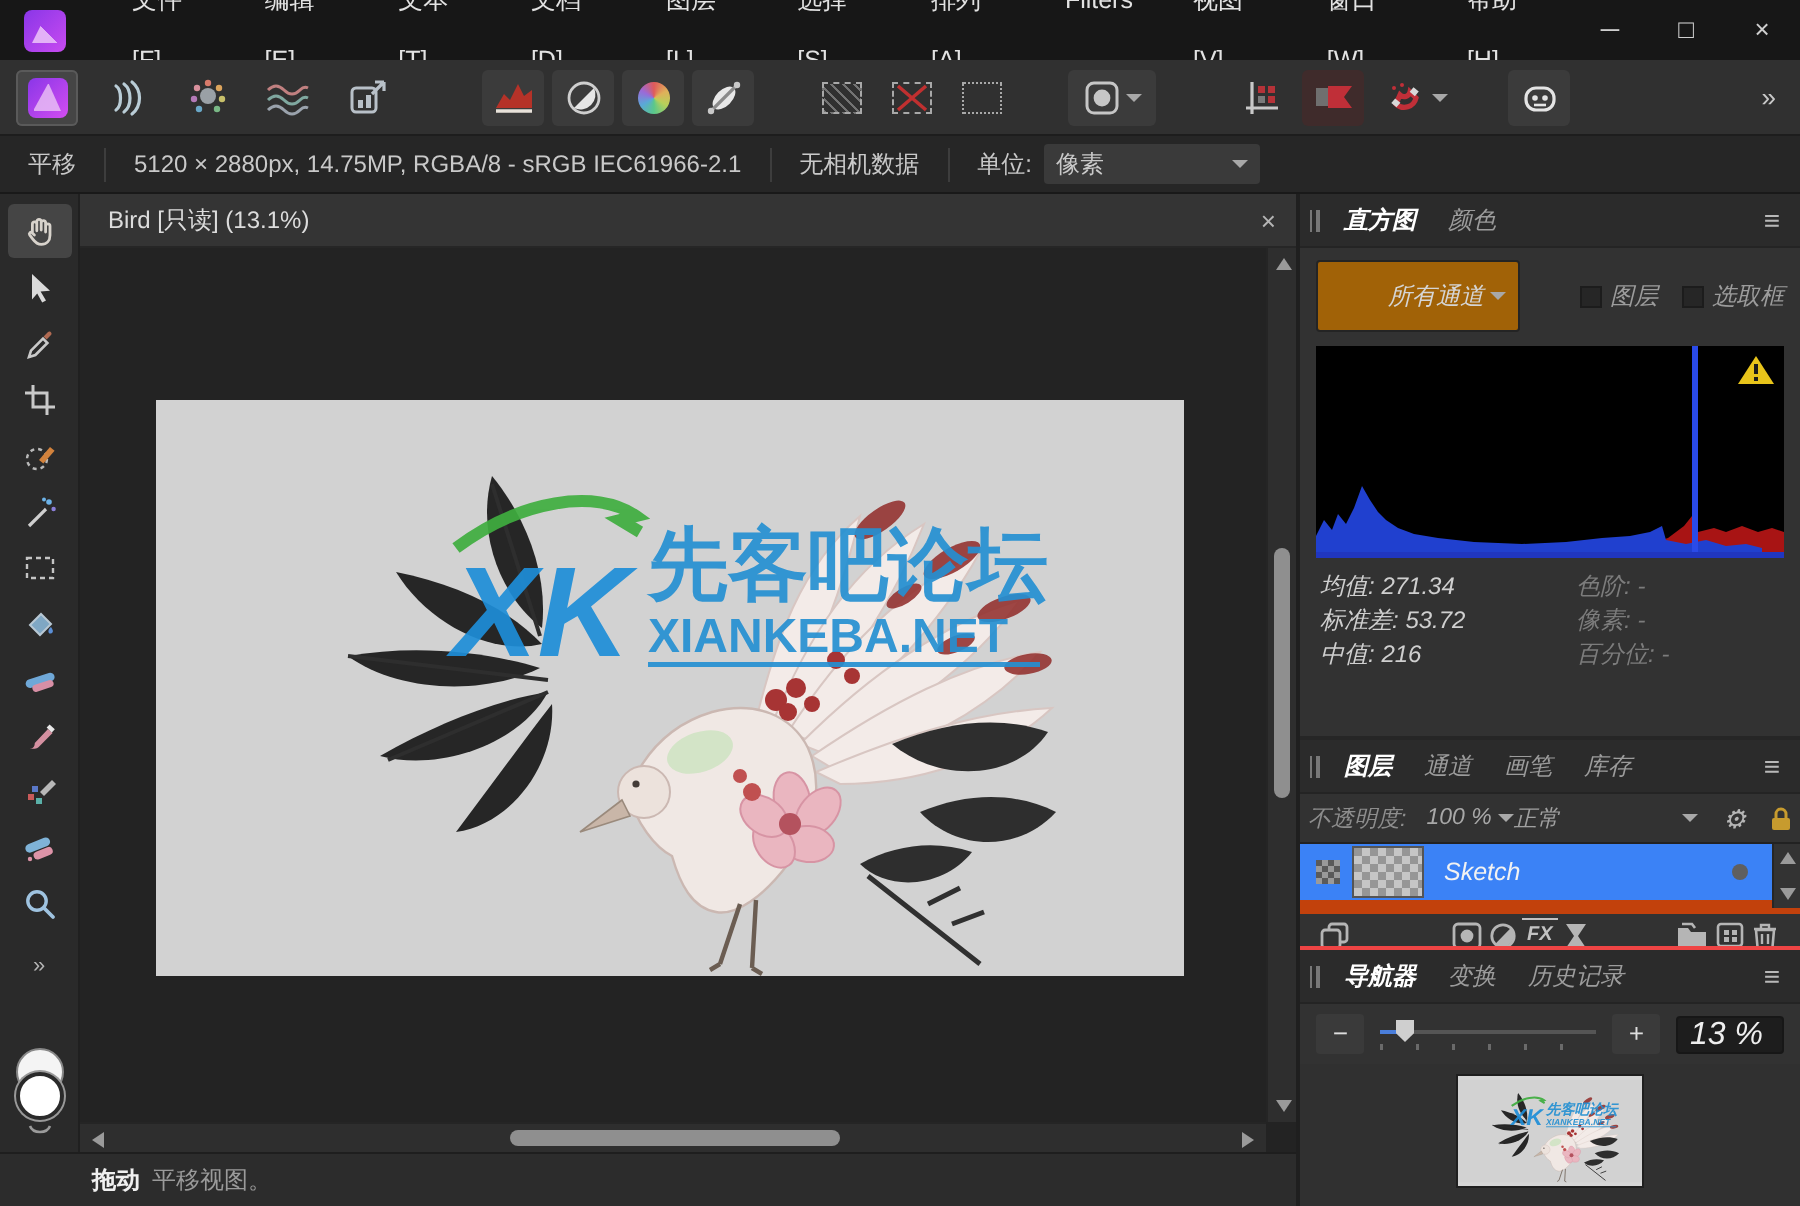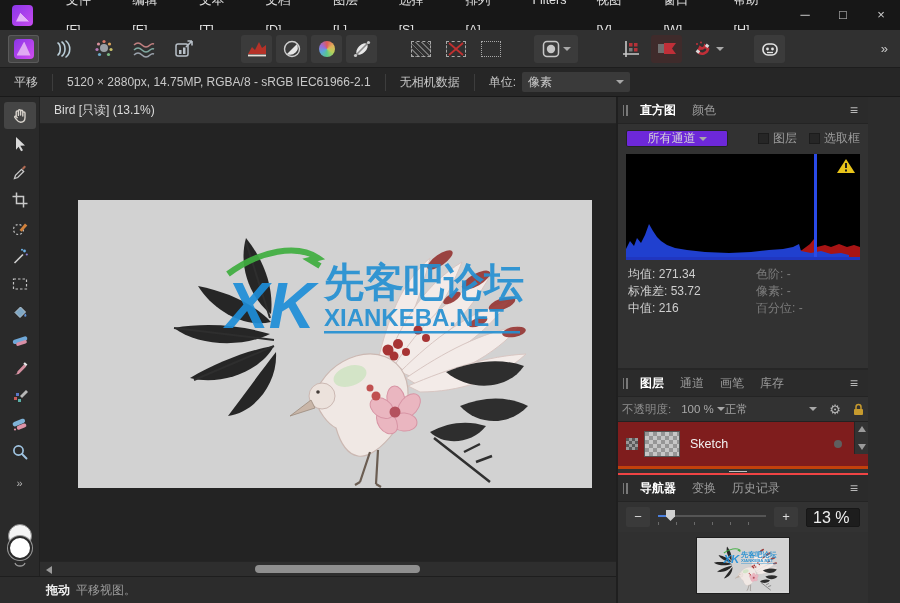--- a/index.html
+++ b/index.html
@@ -65,50 +65,50 @@
   .arr.down{left:4px;bottom:5px;border-left:4px solid transparent;border-right:4px solid transparent;border-top:6px solid #9a9a9a;}
   .arr.left{left:6px;top:4px;border-top:4px solid transparent;border-bottom:4px solid transparent;border-right:6px solid #9a9a9a;}
   .arr.right{right:6px;top:4px;border-top:4px solid transparent;border-bottom:4px solid transparent;border-left:6px solid #9a9a9a;}
 
   
   .statusbar{position:absolute;left:0;bottom:0;width:648px;height:27px;background:#2c2c2c;border-top:1px solid #1e1e1e;display:flex;align-items:center;font-size:12px;}
   .status-action{color:#f0f0f0;font-weight:bold;margin-left:46px;}
   .status-hint{color:#9a9a9a;margin-left:6px;}
 
   
-  .rightpanel{position:absolute;left:616px;top:0;width:252px;height:506px;background:#323232;border-left:2px solid #1f1f1f;}
+  .rightpanel{position:absolute;left:648px;top:0;width:252px;height:506px;background:#323232;border-left:2px solid #1f1f1f;font-style:italic;}
   .section{position:absolute;left:0;width:250px;}
   .sec-hist{top:0;height:271px;}
   .sec-layers{top:271px;height:105px;border-top:2px solid #262626;}
   .sec-nav{top:376px;height:130px;border-top:2px solid #ef4444;}
   .ptabbar{height:27px;background:#2b2b2b;border-bottom:1px solid #242424;display:flex;align-items:center;font-size:12px;}
   .grip{width:14px;display:flex;justify-content:center;gap:2px;}
   .grip i{display:block;width:1.5px;height:11px;background:#787878;}
   .ptab{padding:0 8px;color:#9c9c9c;line-height:27px;}
   .ptab.active{color:#fff;font-weight:bold;}
   .pmenu{margin-left:auto;margin-right:10px;color:#b8b8b8;font-size:14px;}
 
   
   .hist-controls{display:flex;align-items:center;margin:6px 8px 0 8px;font-size:12px;}
-  .channel-select{display:flex;align-items:center;justify-content:center;width:102px;height:17px;background:#6d28d9;border:1px solid #242424;border-radius:2px;padding:0 6px;color:#d5d5d5;}
+  .channel-select{display:flex;align-items:center;justify-content:flex-end;width:102px;height:36px;background:#a16207;border:1px solid #242424;border-radius:2px;padding:0 6px;color:#d5d5d5;}
   .cb{width:11px;height:11px;background:#262626;border:1px solid #1c1c1c;margin-left:12px;margin-right:4px;}
   .cb-label{color:#9c9c9c;}
   .histbox{margin:7px 8px 0 8px;width:234px;height:106px;background:#000;position:relative;}
   .hist-stats{display:flex;margin:6px 8px 0 10px;font-size:12px;line-height:17px;}
   .hs-col1{width:128px;color:#cfcfcf;}
   .hs-col2{color:#7c7c7c;}
   .minmax{display:flex;align-items:center;margin:7px 8px 0 10px;font-size:12px;color:#c5c5c5;}
   .field{background:#1d1d1d;border:1px solid #171717;height:19px;line-height:17px;color:#eee;padding:0 6px;border-radius:2px;}
   .minf{width:70px;margin-left:6px;}
   .maxf{width:64px;margin-left:6px;}
   .maxlab{margin-left:28px;}
 
   
   .opacity-row{display:flex;align-items:center;height:24px;font-size:11.5px;color:#8d8d8d;padding:0 4px;}
-  .layer-row{height:48px;background:#7f1d1d;border-top:1px solid #222;border-bottom:3px solid #c2410c;display:flex;align-items:center;position:relative;}
+  .layer-row{height:36px;background:#3b82f6;border-top:1px solid #222;border-bottom:7px solid #c2410c;display:flex;align-items:center;position:relative;}
   .mini-checker{width:12px;height:12px;margin:0 6px 0 8px;background:repeating-conic-gradient(#9a9a9a 0 25%,#5a5a5a 0 50%) 0 0/6px 6px;}
   .layer-thumb{width:36px;height:26px;background:repeating-conic-gradient(#c6c6c6 0 25%,#969696 0 50%) 0 0/8px 8px;border:1px solid #555;}
   .layer-name{font-size:12.5px;color:#f2f2f2;margin-left:10px;}
   .layer-dot{width:8px;height:8px;border-radius:50%;background:#5f5f5f;margin-left:auto;margin-right:26px;}
   .layer-scroll{position:absolute;right:0;top:0;width:14px;height:32px;background:#333;border-left:1px solid #262626;}
   .layer-scroll .arr.up{left:3px;top:4px;}
   .layer-scroll .arr.down{left:3px;bottom:4px;}
   .layer-icons{display:flex;align-items:center;height:21px;padding:0 8px;color:#b5b5b5;}
   .li{display:flex;align-items:center;justify-content:center;width:20px;height:18px;}
   .li.fxi{font-size:10px;font-weight:bold;color:#c2c2c2;border-top:1px solid #c2c2c2;line-height:12px;}

